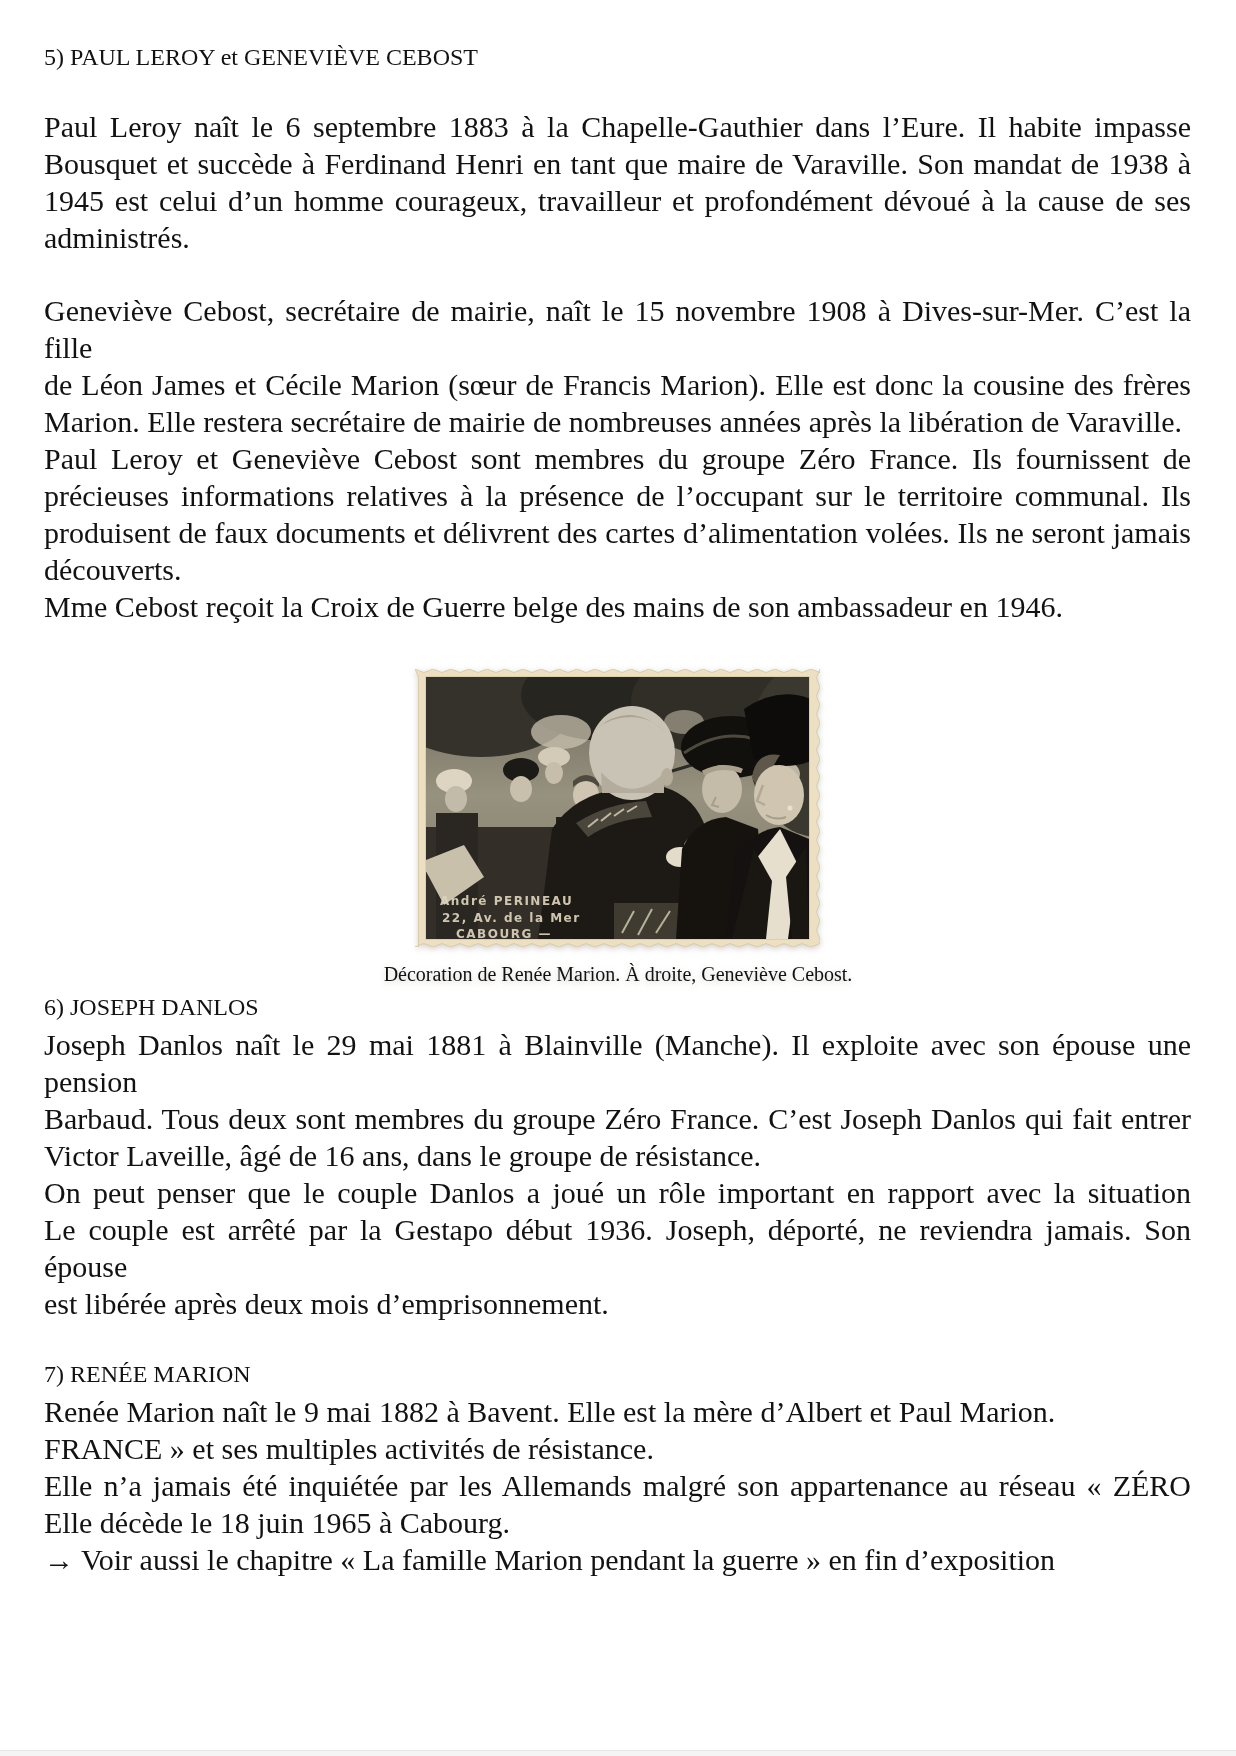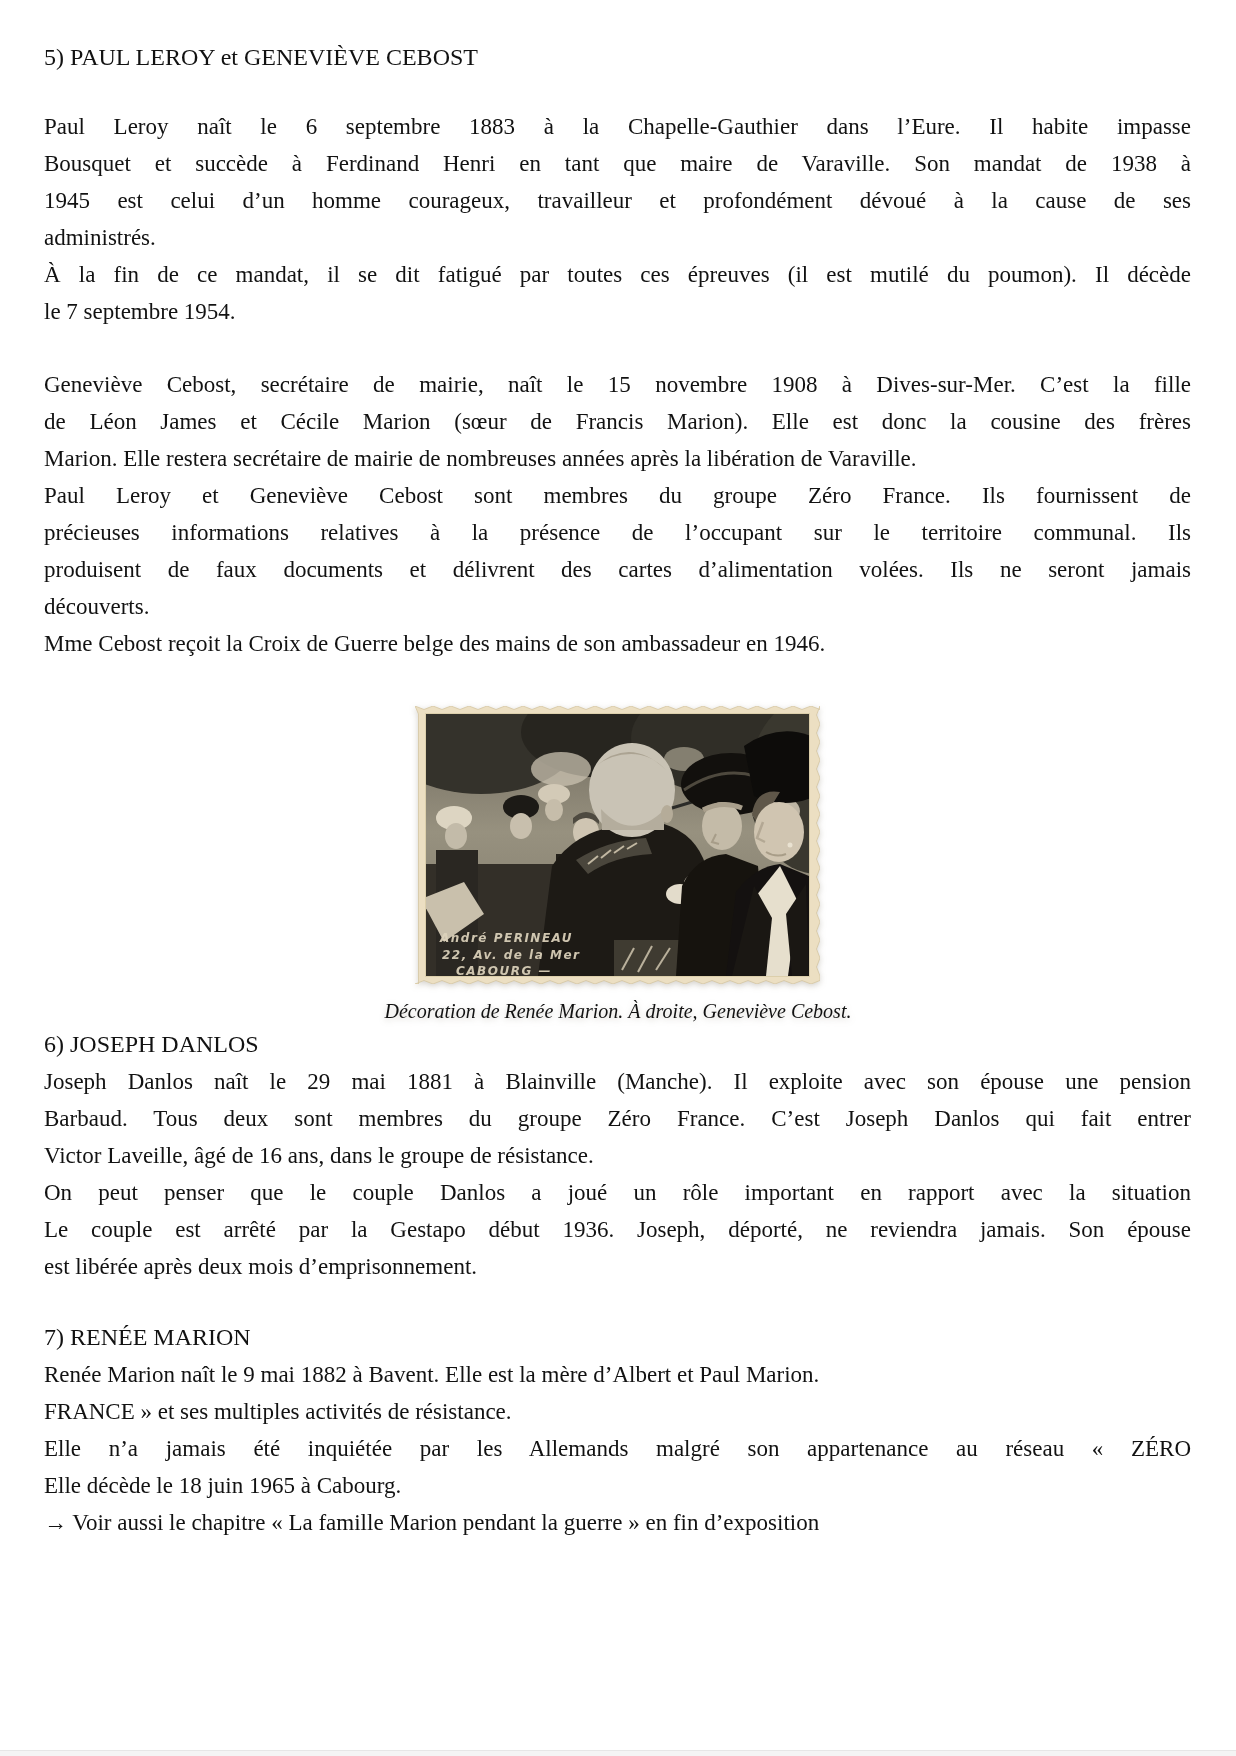--- a/index.html
+++ b/index.html
@@ -3,29 +3,29 @@
 <meta charset="utf-8">
 <style>
   html,body{margin:0;padding:0;}
   body{
     width:1236px;height:1756px;background:#ffffff;color:#121212;
     font-family:"Liberation Serif","DejaVu Serif",serif;
     position:relative;overflow:hidden;
   }
   .page{padding:38px 45px 0 44px;}
   .h{font-size:24px;line-height:38px;white-space:nowrap;}
-  .line{font-size:23px;line-height:37px;}
+  .line{font-size:30px;line-height:37px;}
   .j{text-align:justify;text-align-last:justify;}
   .n{text-align:left;}
   .mt36{margin-top:36px;}
   .mt33{margin-top:33px;}
   .mt44{}
   .mb32{margin-bottom:32px;}
   figure.photo{margin:44px auto 0;width:405px;padding:0;
-    filter:drop-shadow(0 2px 3px rgba(110,100,80,.30));font-style:italic;}
+    filter:drop-shadow(0 2px 3px rgba(110,100,80,.30));}
   .caption{margin-top:13px;font-size:20px;line-height:28px;text-align:center;
     width:1146px;margin-left:-370px;}
   .photo-svg{display:block;}
   .wm{font-family:"DejaVu Sans",sans-serif;font-size:12px;font-weight:bold;
     letter-spacing:1.5px;fill:#ddd3bc;opacity:.92;}
   .bottom-strip{position:absolute;left:0;right:0;bottom:0;height:5px;
     background:#f4f4f4;border-top:1px solid #e6e6e6;}
 </style>
 </head>
 <body>
@@ -34,24 +34,20 @@
 
   <div class="h mb32">5) PAUL LEROY et GENEVIÈVE CEBOST</div>
 
   <div>
     <div class="line j">Paul Leroy naît le 6 septembre 1883 à la Chapelle-Gauthier dans l’Eure. Il habite impasse</div>
     <div class="line j">Bousquet et succède à Ferdinand Henri en tant que maire de Varaville. Son mandat de 1938 à</div>
     <div class="line j">1945 est celui d’un homme courageux, travailleur et profondément dévoué à la cause de ses</div>
     <div class="line n">administrés.</div>
   </div>
 
-  <div>
-    <div class="line j">À la fin de ce mandat, il se dit fatigué par toutes ces épreuves (il est mutilé du poumon). Il décède</div>
-    <div class="line n">le 7 septembre 1954.</div>
-  </div>
 
   <div class="mt36">
     <div class="line j">Geneviève Cebost, secrétaire de mairie, naît le 15 novembre 1908 à Dives-sur-Mer. C’est la fille</div>
     <div class="line j">de Léon James et Cécile Marion (sœur de Francis Marion). Elle est donc la cousine des frères</div>
     <div class="line n">Marion. Elle restera secrétaire de mairie de nombreuses années après la libération de Varaville.</div>
   </div>
 
   <div>
     <div class="line j">Paul Leroy et Geneviève Cebost sont membres du groupe Zéro France. Ils fournissent de</div>
     <div class="line j">précieuses informations relatives à la présence de l’occupant sur le territoire communal. Ils</div>

